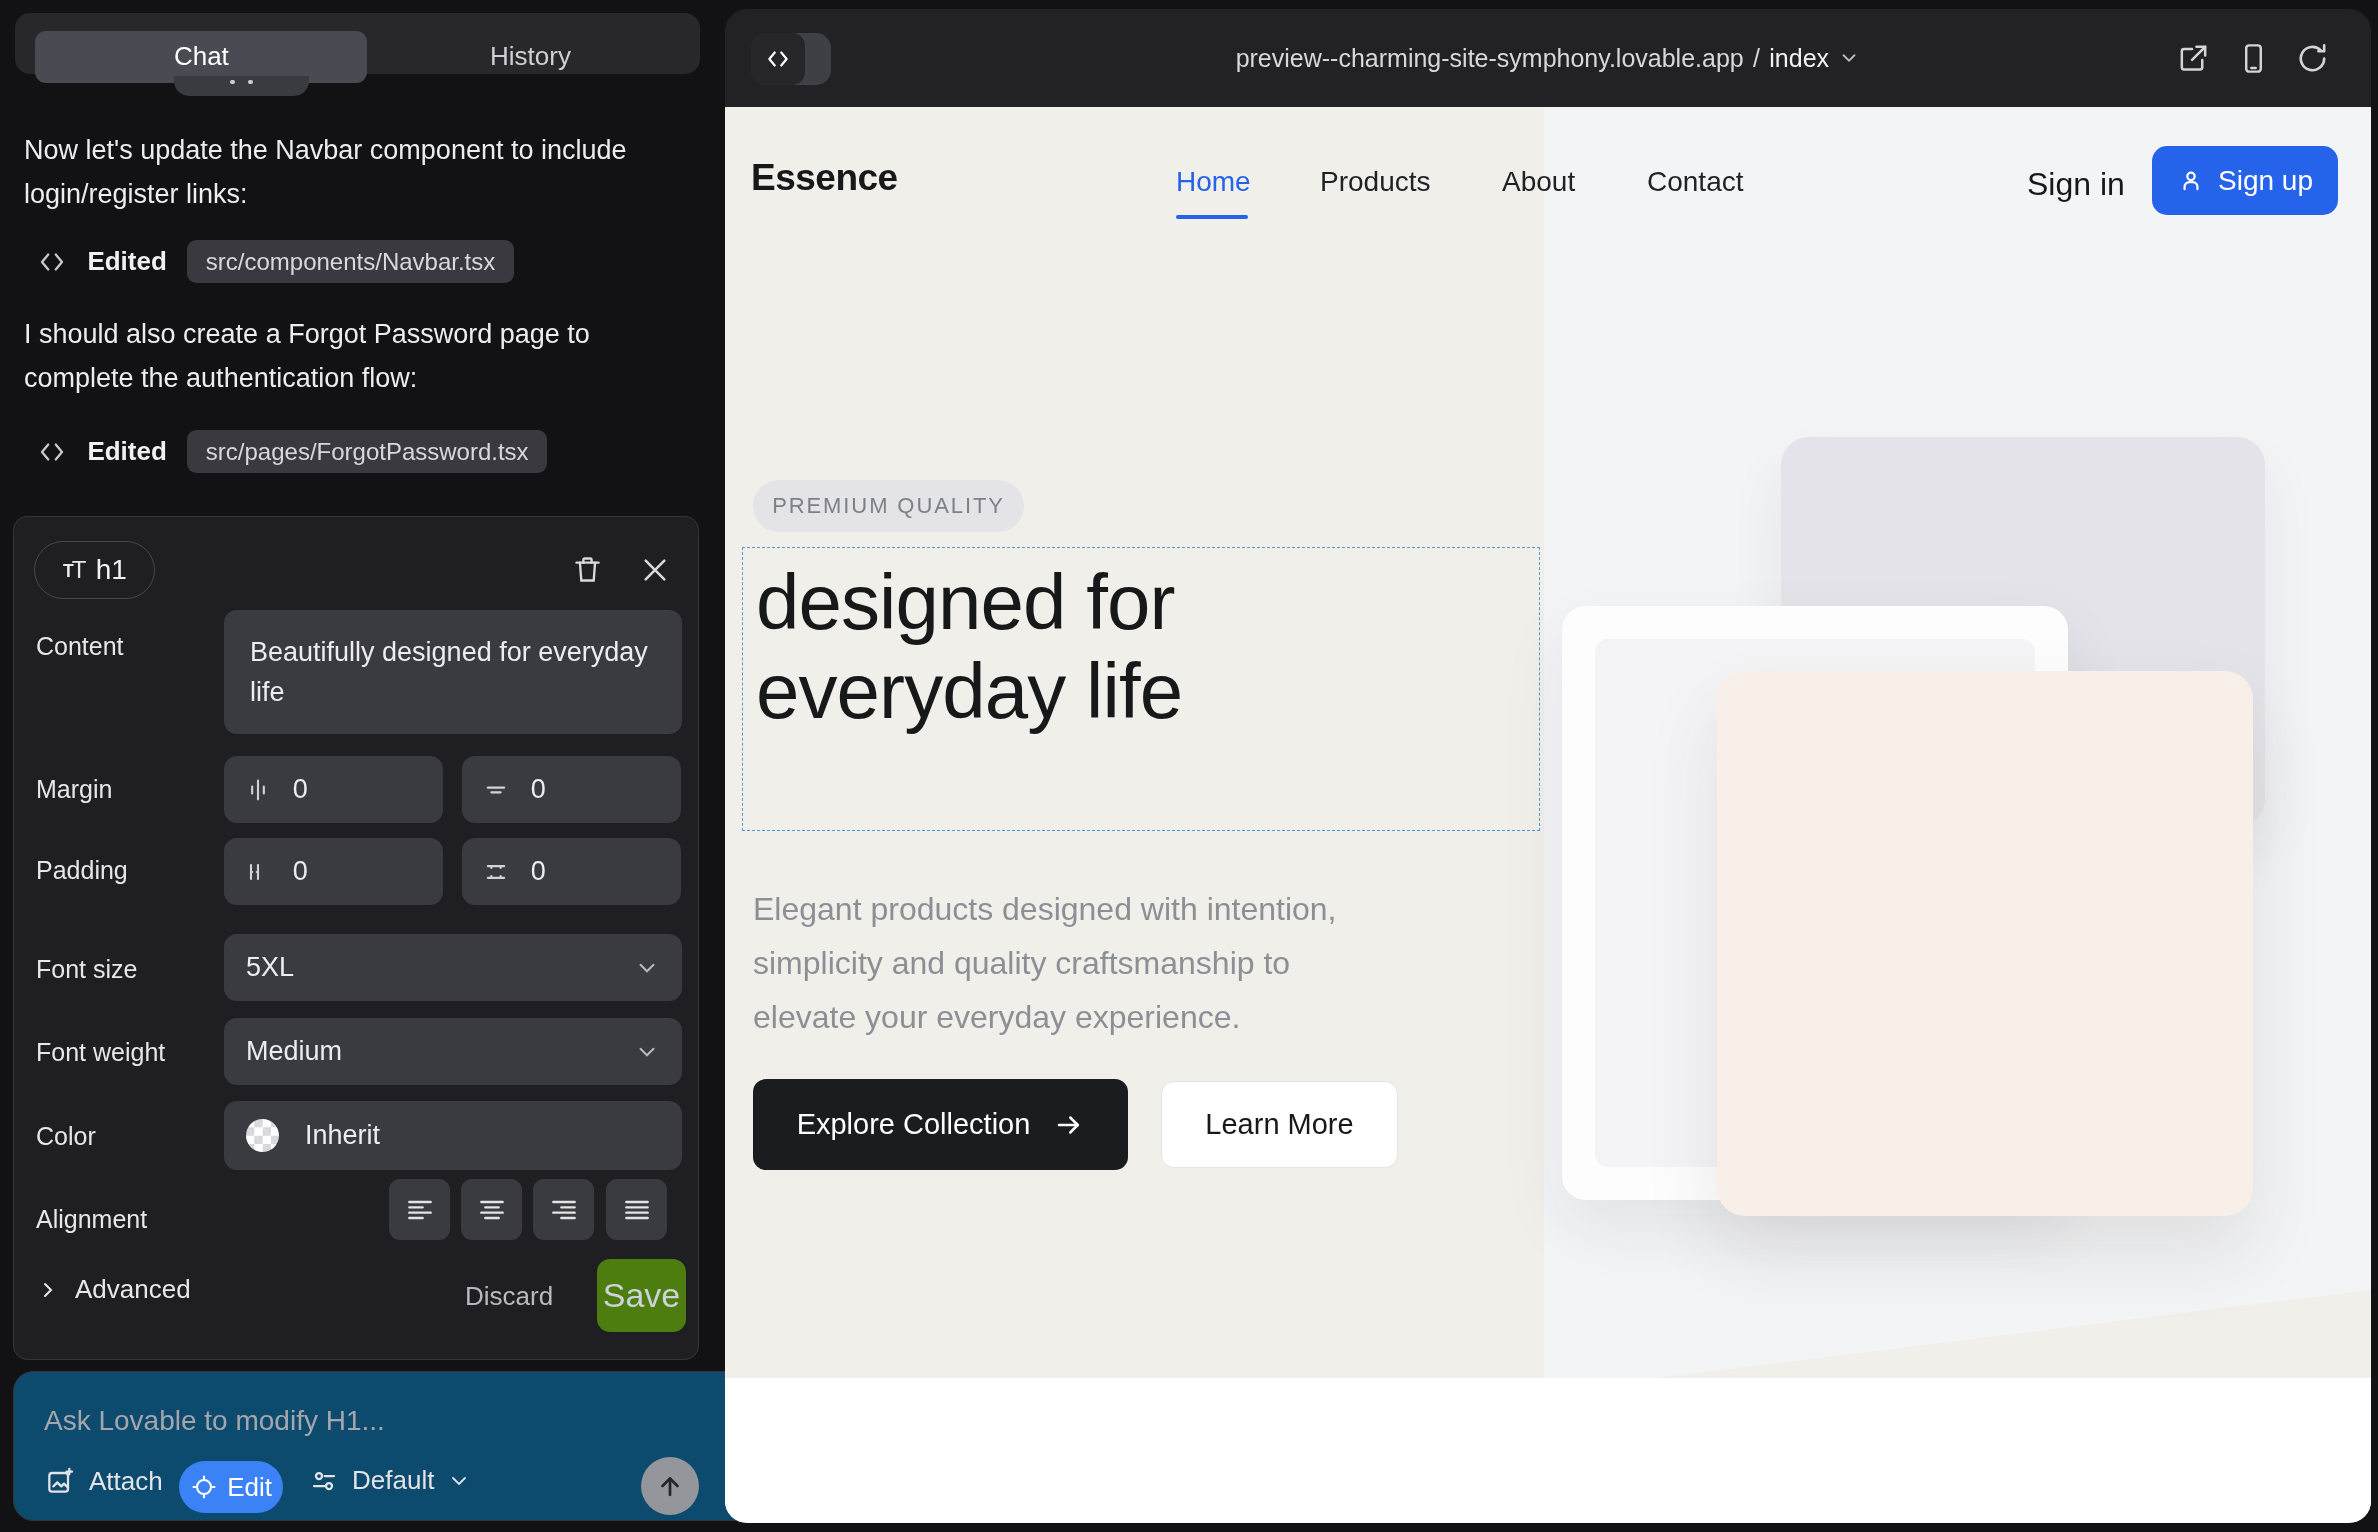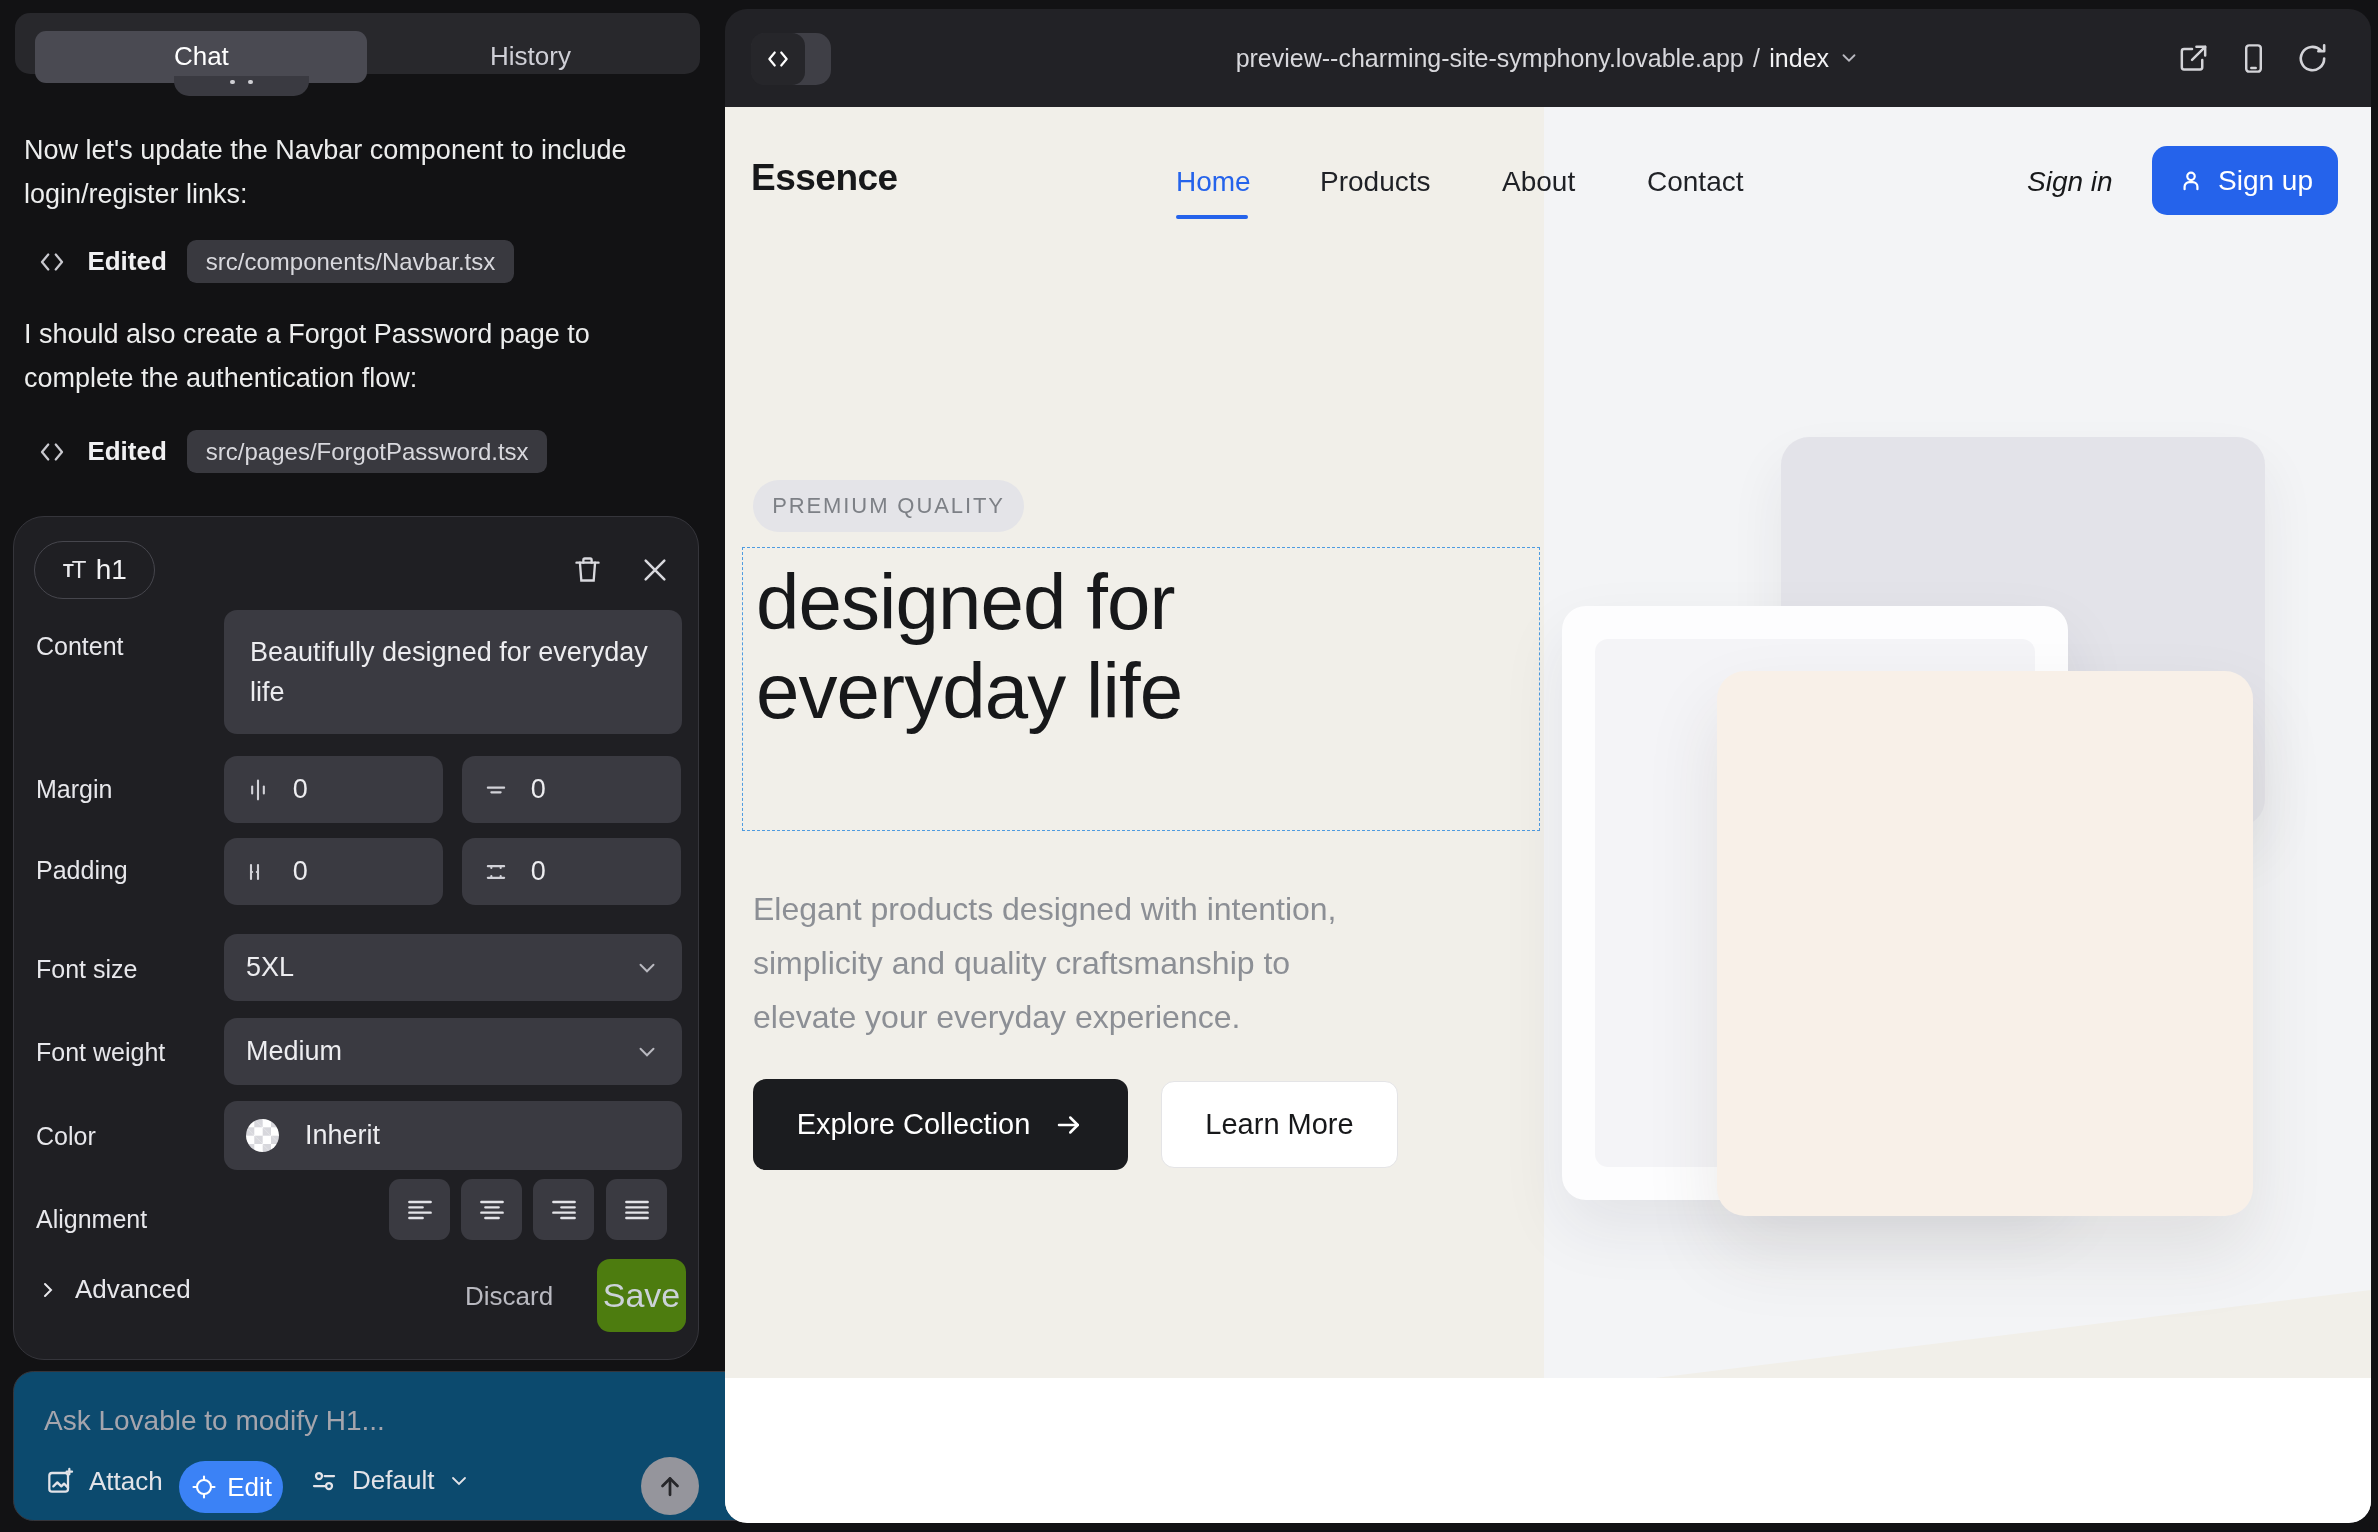--- a/index.html
+++ b/index.html
@@ -21,21 +21,21 @@
     justify-content:center; gap:13px; }
   .peek-pill i { width:4.6px; height:4.6px; border-radius:50%; background:#cfcfd4; margin-top:3.7px; }
   .msg { position:absolute; left:24px; width:608px; color:#eceded; font-size:27px; line-height:44px; }
   .edited-row { position:absolute; left:37px; height:45px; display:flex; align-items:center; gap:20.4px; }
   .edited-label { color:#f0f0f2; font-size:26px; font-weight:700; }
   .file-pill { background:#39393f; border-radius:9.3px; padding:7.4px 18.6px; color:#d8d8dd; font-size:24px; }
   .code-glyph { color:#c9c9cf; }
 
   
   #editor-card { position:absolute; left:13px; top:516px; width:686px; height:844px;
-    background:#1f1f23; border:0.9px solid #35353b; border-radius:31px; }
+    background:#1f1f23; border:0.9px solid #35353b; border-radius:14px; }
   .tagpill { position:absolute; left:20.4px; top:24px; width:121px; height:58px;
     border:1.9px solid #46464d; border-radius:30px; display:flex; align-items:center;
     justify-content:center; gap:11px; color:#f2f2f4; font-size:28px; }
   .type-ic { font-size:24px; color:#e8e8ec; letter-spacing:-1.9px; }
   .type-ic b { font-size:17.6px; font-weight:600; vertical-align:0.9px; }
   .icon-btn { position:absolute; width:41px; height:41px; display:flex; align-items:center;
     justify-content:center; color:#d9d9de; cursor:pointer; }
   .fieldlabel { position:absolute; left:22px; color:#e7e7eb; font-size:25px; }
   .ctl { position:absolute; background:#3a3a41; border-radius:13px; color:#ededf0; font-size:27px; }
   .content-box { left:210px; top:93px; width:458px; height:124px; padding:22px 26px; line-height:40px; }
@@ -83,21 +83,21 @@
   #site { position:absolute; left:0; top:98px; width:1646px; height:1415px; background:#f3f4f6; }
   .bg-beige { position:absolute; left:0; top:0; width:819px; height:1271px; background:#f1efe9; }
   .bg-wedge { position:absolute; left:928px; top:1141px; width:718px; height:130px;
     background:#f1efe9; clip-path:polygon(100% 32%, 100% 100%, 0 100%); }
   .bg-white { position:absolute; left:0; top:1271px; width:1646px; height:145px; background:#fff; }
   .logo { position:absolute; left:26px; top:50px; font-size:37px; font-weight:700; color:#17181a;
     letter-spacing:-0.5px; }
   .navlink { position:absolute; top:59px; font-size:28px; color:#1f2126; }
   .navlink.active { color:#2563eb; }
   .nav-underline { position:absolute; top:108px; height:3.7px; background:#2563eb; border-radius:1.9px; }
-  .signin { position:absolute; left:1302px; top:59px; font-size:28px; color:#17181a;font-style:italic; }
+  .signin { position:absolute; left:1302px; top:59px; font-size:32px; color:#17181a; }
   .signup { position:absolute; left:1427px; top:39px; width:186px; height:69px; background:#2563eb;
     border-radius:15px; display:flex; align-items:center; justify-content:center; gap:13px;
     color:#fff; font-size:28px; }
   .badge { position:absolute; left:28px; top:373px; width:271px; height:52px; background:#e4e4e8;
     border-radius:26px; display:flex; align-items:center; justify-content:center;
     color:#7d8086; font-size:22px; letter-spacing:1.9px; font-weight:500; }
   .selbox { position:absolute; left:16.7px; top:440px; width:798px; height:284px;
     border:1.9px dashed #4e9be0; }
   .headline { position:absolute; left:31px; top:451px; font-size:78px; line-height:89px;
     font-weight:500; color:#17181a; letter-spacing:-0.9px; }

